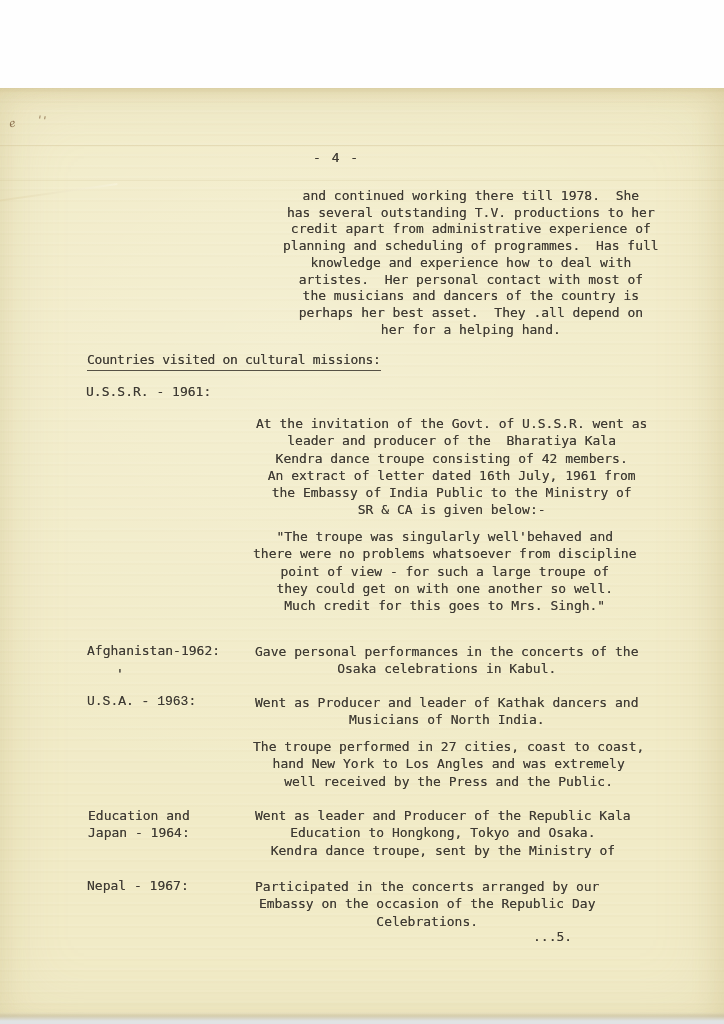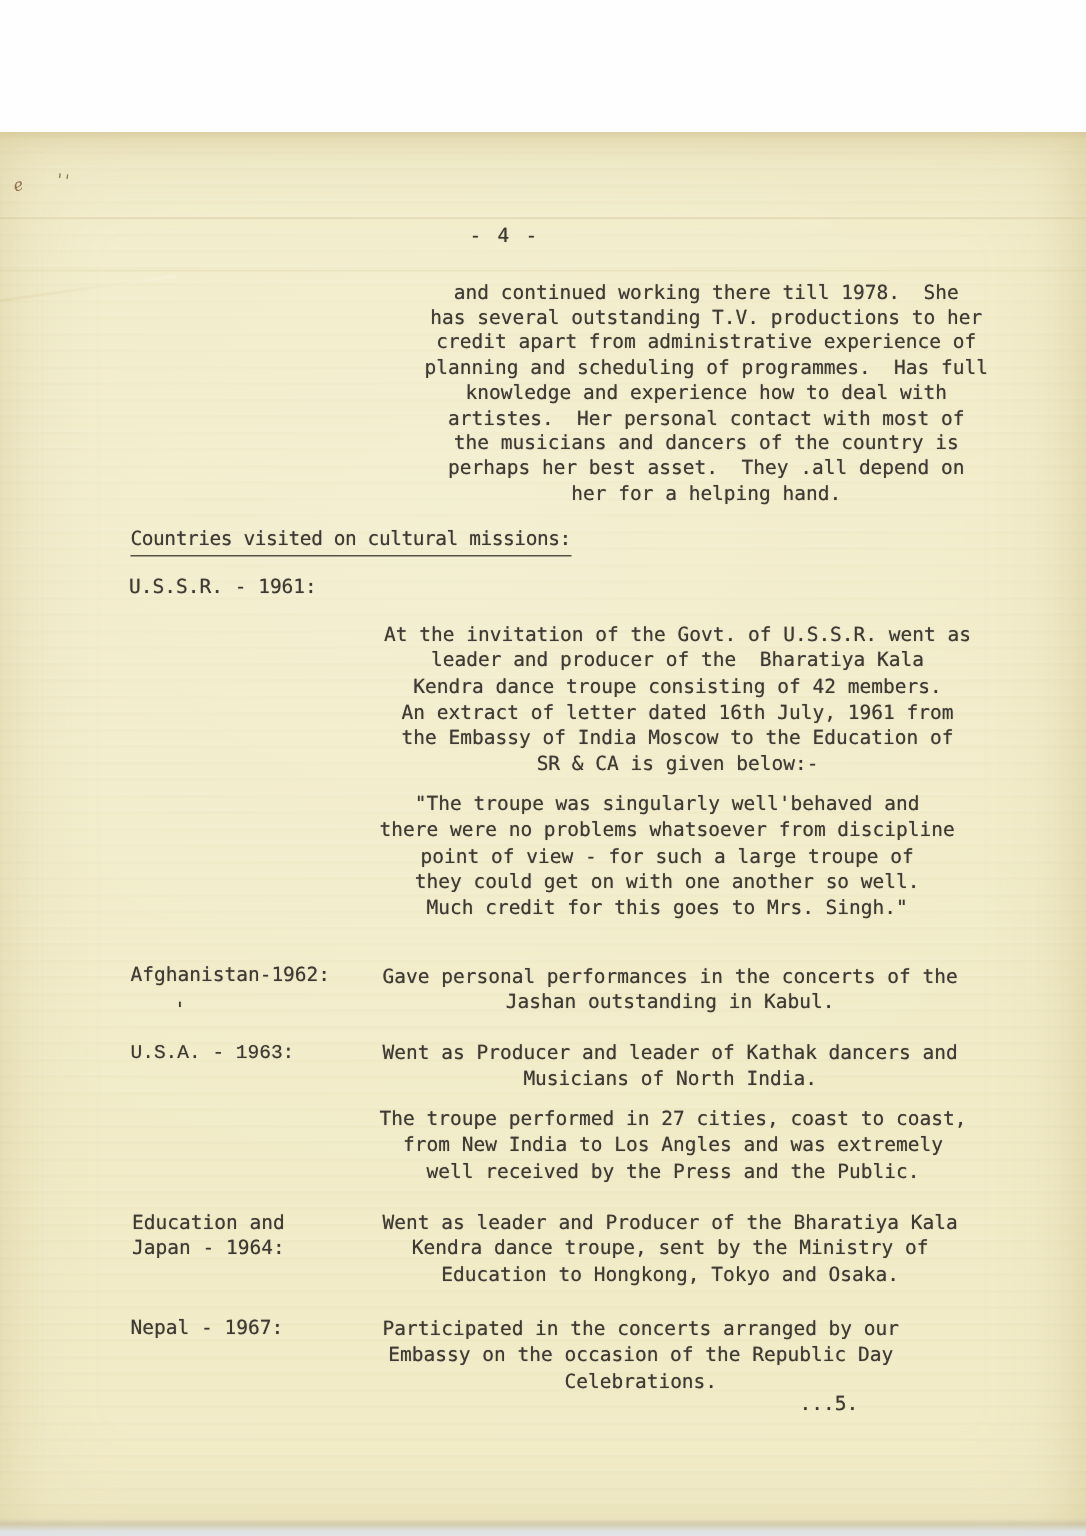--- a/index.html
+++ b/index.html
@@ -94,60 +94,60 @@
     <span class="heading">Countries visited on cultural missions:</span>
   </div>
 
   <div class="tw" style="left:86px;top:384px;">U.S.S.R. - 1961:</div>
 
   <div class="tw lh-body" style="left:256px;top:415px;">
     <div class="tl">At the invitation of the Govt. of U.S.S.R. went as</div>
     <div class="tl">leader and producer of the  Bharatiya Kala</div>
     <div class="tl">Kendra dance troupe consisting of 42 members.</div>
     <div class="tl">An extract of letter dated 16th July, 1961 from</div>
-    <div class="tl">the Embassy of India Moscow to the Education of</div>
+    <div class="tl">the Embassy of India Public to the Ministry of</div>
     <div class="tl">SR &amp; CA is given below:-</div>
   </div>
 
   <div class="tw lh-body" style="left:253px;top:528px;">
     <div class="tl">"The troupe was singularly well'behaved and</div>
     <div class="tl">there were no problems whatsoever from discipline</div>
     <div class="tl">point of view - for such a large troupe of</div>
     <div class="tl">they could get on with one another so well.</div>
     <div class="tl">Much credit for this goes to Mrs. Singh."</div>
   </div>
 
   <div class="tw" style="left:87px;top:643px;">Afghanistan-1962:</div>
   <div class="tw lh-body" style="left:255px;top:643px;">
     <div class="tl">Gave personal performances in the concerts of the</div>
-    <div class="tl">Jashan outstanding in Kabul.</div>
+    <div class="tl">Osaka celebrations in Kabul.</div>
   </div>
 
   <div class="tw stray-apostrophe">'</div>
 
   <div class="tw" style="left:87px;top:694px;font-family:Liberation Mono, monospace;">U.S.A. - 1963:</div>
   <div class="tw lh-body" style="left:255px;top:694px;">
     <div class="tl">Went as Producer and leader of Kathak dancers and</div>
     <div class="tl">Musicians of North India.</div>
   </div>
 
   <div class="tw lh-body" style="left:253px;top:738px;">
     <div class="tl">The troupe performed in 27 cities, coast to coast,</div>
-    <div class="tl">from New India to Los Angles and was extremely</div>
+    <div class="tl">hand New York to Los Angles and was extremely</div>
     <div class="tl">well received by the Press and the Public.</div>
   </div>
 
   <div class="tw lh-body" style="left:88px;top:807px;">
     <div class="tl">Education and</div>
     <div class="tl">Japan - 1964:</div>
   </div>
   <div class="tw lh-body" style="left:255px;top:807px;">
-    <div class="tl">Went as leader and Producer of the Bharatiya Kala</div>
+    <div class="tl">Went as leader and Producer of the Republic Kala</div>
+    <div class="tl">Education to Hongkong, Tokyo and Osaka.</div>
     <div class="tl">Kendra dance troupe, sent by the Ministry of</div>
-    <div class="tl">Education to Hongkong, Tokyo and Osaka.</div>
   </div>
 
   <div class="tw" style="left:87px;top:878px;">Nepal - 1967:</div>
   <div class="tw lh-body" style="left:255px;top:878px;">
     <div class="tl">Participated in the concerts arranged by our</div>
     <div class="tl">Embassy on the occasion of the Republic Day</div>
     <div class="tl">Celebrations.</div>
   </div>
 
   <div class="tw" style="left:533px;top:929px;">...5.</div>

